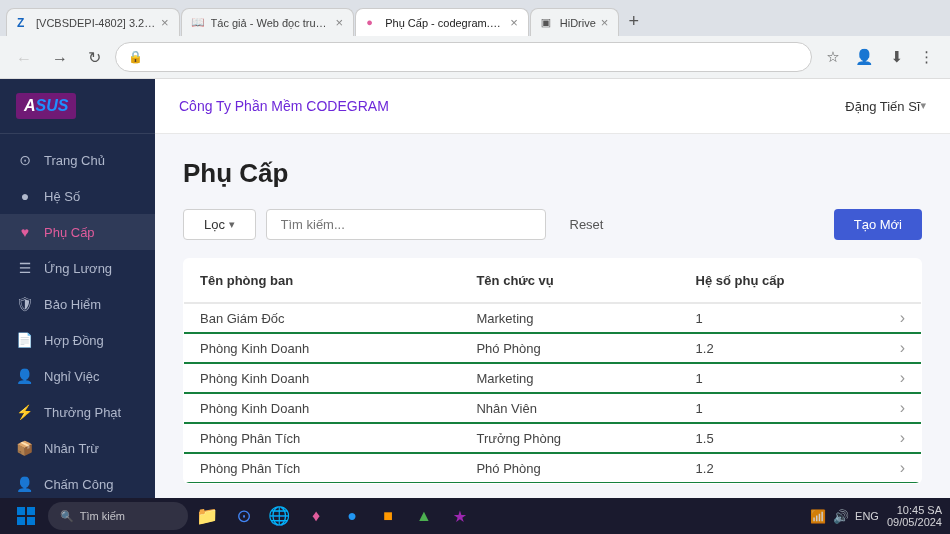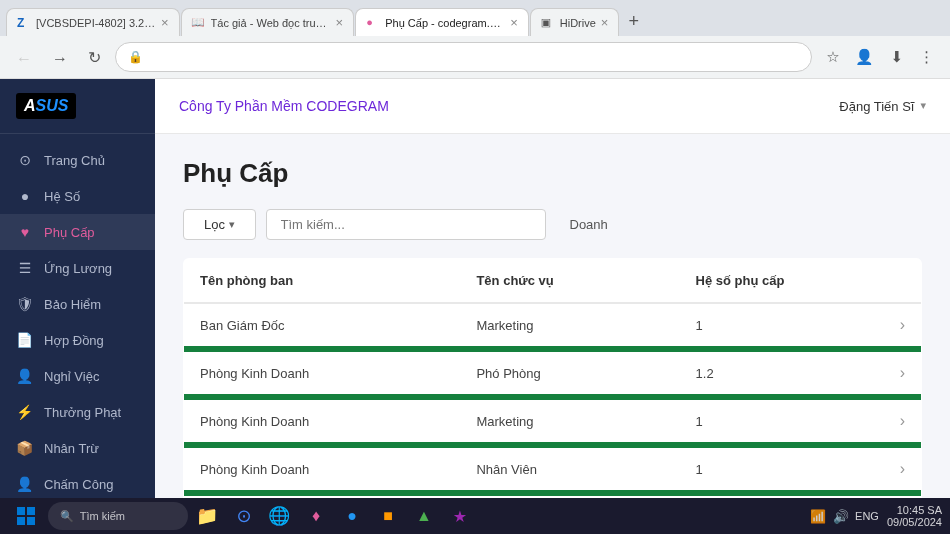--- a/index.html
+++ b/index.html
@@ -33,58 +33,58 @@
     .nav-item.active { color: #fff; background: rgba(255,255,255,0.08); }
     .nav-item .nav-icon { font-size: 14px; width: 18px; text-align: center; flex-shrink: 0; }
     .nav-item .nav-label { font-size: 13px; }
 
     
     .main-content { flex: 1; background: #f5f6fa; overflow-y: auto; }
 
     
     .top-header { background: #fff; padding: 0 24px; height: 55px; display: flex; align-items: center; justify-content: space-between; border-bottom: 1px solid #e8e8e8; }
     .company-name { font-size: 14px; color: #6d28d9; }
-    .user-info { display: flex; gap: 6px; color: #333; font-size: 13px; cursor: pointer; }
+    .user-info { display: flex; color: #333; font-size: 13px; cursor: pointer; }
     .user-info .chevron { font-size: 11px; color: #888; }
 
     
     .page-content { padding: 24px 28px; }
     .page-title { font-size: 26px; font-weight: 700; color: #222; margin-bottom: 20px; }
 
     
     .filter-bar { display: flex; align-items: center; gap: 10px; margin-bottom: 18px; }
     .filter-select { display: flex; align-items: center; gap: 4px; padding: 7px 20px; background: #fff; border: 1px solid #d0d0d0; border-radius: 4px; cursor: pointer; font-size: 13px; color: #333; }
     .filter-select .chevron { font-size: 11px; color: #666; }
     .search-input { flex: 0 0 280px; padding: 7px 14px; border: 1px solid #d0d0d0; border-radius: 4px; font-size: 13px; color: #999; background: #fff; outline: none; }
     .reset-btn { padding: 7px 14px; background: none; border: none; cursor: pointer; color: #555; font-size: 13px; }
     .create-btn { margin-left: auto; padding: 8px 20px; background: #3f5bd4; color: #fff; border: none; border-radius: 4px; font-size: 13px; cursor: pointer; font-weight: 500; }
 
     
     .data-table { width: 100%; background: #fff; border-radius: 6px; border: 1px solid #e8e8e8; border-collapse: collapse; overflow: hidden; }
     .data-table thead tr { background: #fff; border-bottom: 2px solid #e8e8e8; }
     .data-table th { padding: 14px 16px; text-align: left; font-size: 13px; font-weight: 600; color: #333; }
-    .data-table td { padding: 12px 16px; font-size: 13px; color: #444; border-bottom: 6px solid #15803d; }
+    .data-table td { padding: 5px 16px; font-size: 13px; color: #444; border-bottom: 2px solid #15803d; }
     .data-table td.action-cell { text-align: right; color: #999; font-size: 16px; }
     .data-table .col-dept { width: 38%; }
     .data-table .col-title { width: 30%; }
     .data-table .col-coeff { width: 28%; }
     .data-table .col-action { width: 4%; }
 
     
     .taskbar { position: fixed; bottom: 0; left: 0; right: 0; height: 36px; background: #1a1a2e; display: flex; align-items: center; padding: 0 8px; gap: 4px; z-index: 100; }
     .taskbar-start { display: flex; align-items: center; justify-content: center; width: 36px; height: 32px; cursor: pointer; }
     .taskbar-search { display: flex; align-items: center; background: rgba(255,255,255,0.1); border-radius: 16px; padding: 4px 12px; gap: 6px; height: 28px; min-width: 140px; cursor: pointer; }
     .taskbar-search span { font-size: 11px; color: rgba(255,255,255,0.7); }
     .taskbar-apps { display: flex; align-items: center; gap: 4px; }
     .taskbar-app { width: 32px; height: 32px; display: flex; align-items: center; justify-content: center; cursor: pointer; border-radius: 4px; }
     .taskbar-right { margin-left: auto; display: flex; align-items: center; gap: 8px; color: rgba(255,255,255,0.8); font-size: 11px; }
     .taskbar-time { text-align: right; }
     .taskbar-icons { display: flex; align-items: center; gap: 6px; }
 
-    .asus-logo { background: #000000; color: #fff; font-size: 16px; font-weight: 900; font-style: italic; padding: 4px 8px; border-radius: 3px; display: inline-block; }
+    .asus-logo { background: #701a75; color: #fff; font-size: 16px; font-weight: 900; font-style: italic; padding: 4px 8px; border-radius: 3px; display: inline-block; }
   </style>
 </head>
 <body>
 
 <div class="browser-chrome">
   <div class="browser-tabs">
     <div class="browser-tab">
       <span class="tab-favicon" style="color:#1565c0; font-size:12px; font-weight:bold;">Z</span>
       <span style="max-width:120px; overflow:hidden; text-overflow:ellipsis; white-space:nowrap;">[VCBSDEPI-4802] 3.2. Xử lý gi...</span>
       <span class="tab-close">×</span>
@@ -185,21 +185,22 @@
 
     <div class="page-content">
       <h1 class="page-title">Phụ Cấp</h1>
 
       <div class="filter-bar">
         <div class="filter-select">
           <span>Lọc</span>
           <span class="chevron">▾</span>
         </div>
         <input type="text" class="search-input" placeholder="Tìm kiếm..." style="">
-        <button class="reset-btn">Doanh</button>
+        <button class="reset-btn">Reset</button>
+        <button class="create-btn">Tạo Mới</button>
       </div>
 
       <table class="data-table">
         <thead>
           <tr>
             <th class="col-dept">Tên phòng ban</th>
             <th class="col-title">Tên chức vụ</th>
             <th class="col-coeff">Hệ số phụ cấp</th>
             <th class="col-action"></th>
           </tr>

